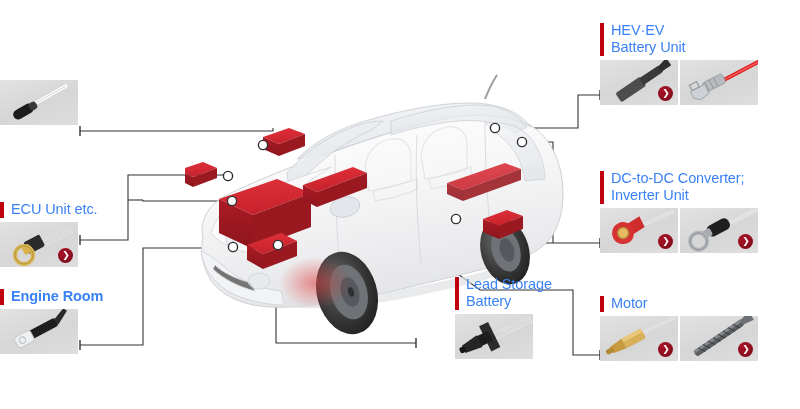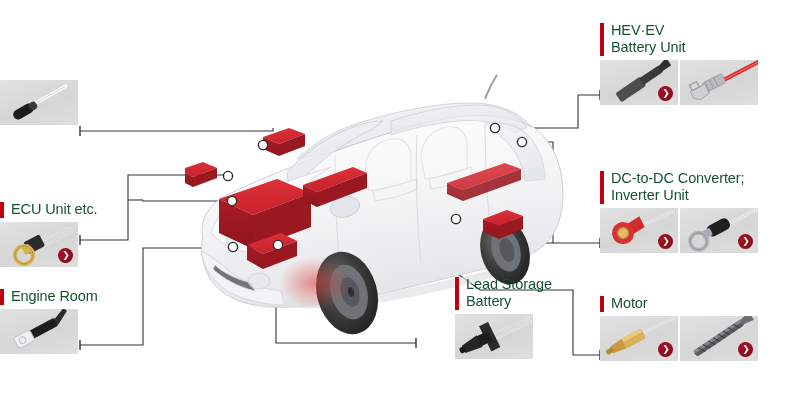--- a/index.html
+++ b/index.html
@@ -51,21 +51,21 @@
     width: 4px;
     min-width: 4px;
     background: #c0000f;
     align-self: stretch;
     margin-top: 1px;
   }
 
   .title-text {
     font-size: 14.5px;
     line-height: 17px;
-    color: #14532d;
+    color: #3b82f6;
     white-space: pre-line;
     letter-spacing: -0.1px;
   }
 
   .thumbs { display: flex; gap: 2px; }
 
   .thumb {
     position: relative;
     width: 78px;
     height: 45px;
@@ -93,21 +93,21 @@
     color: #ffffff;
     font-size: 9px;
     line-height: 9px;
     font-family: "DejaVu Sans", sans-serif;
     transform: translateX(0.5px);
   }
 
   
   #co-air      { left: 0px;   top: 80px; }
   #co-ecu      { left: 0px;   top: 185px; margin-top: 16px; }
-  #co-engine   { left: 0px;   top: 288px; }
+  #co-engine   { left: 0px;   top: 288px; font-weight: bold; }
   #co-hev      { left: 600px; top: 22px; }
   #co-dcdc     { left: 600px; top: 170px; }
   #co-motor    { left: 600px; top: 295px; }
   #co-lead     { left: 416px; top: 276px; margin-left: 39px; }
 
   #co-air .title-text,
   #co-ecu .title-text,
   #co-engine .title-text { }
 </style>
 </head>

